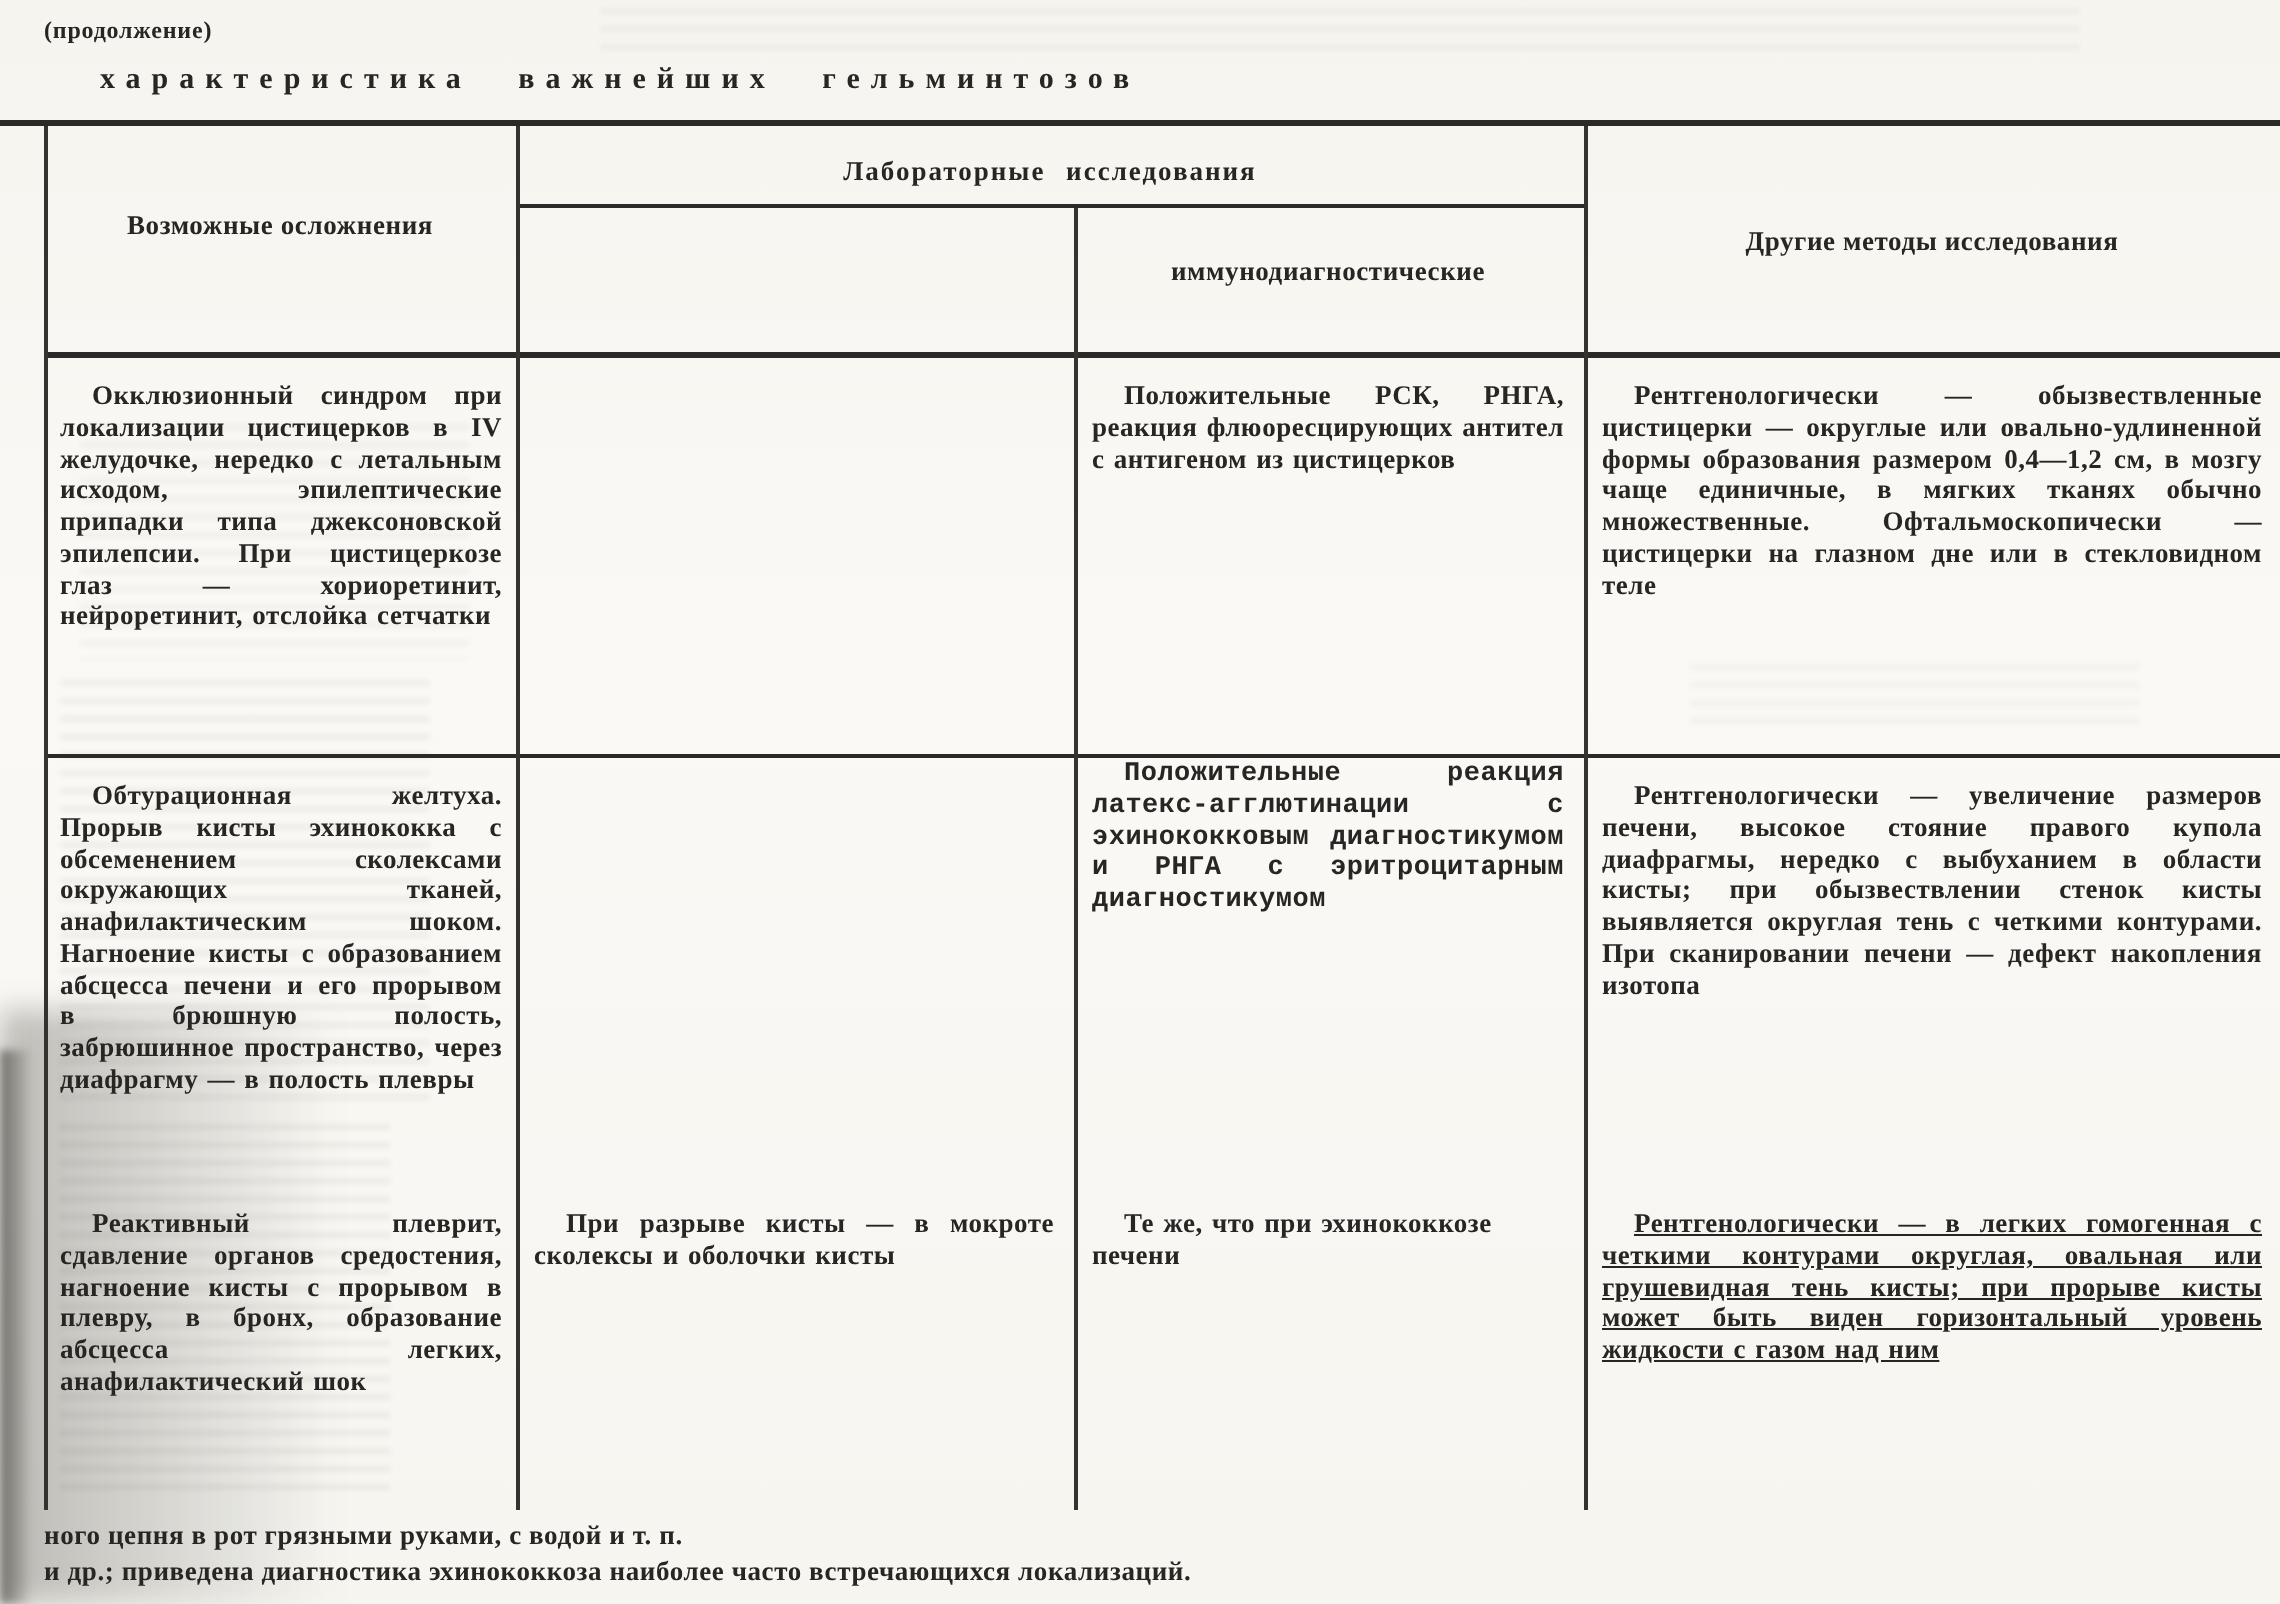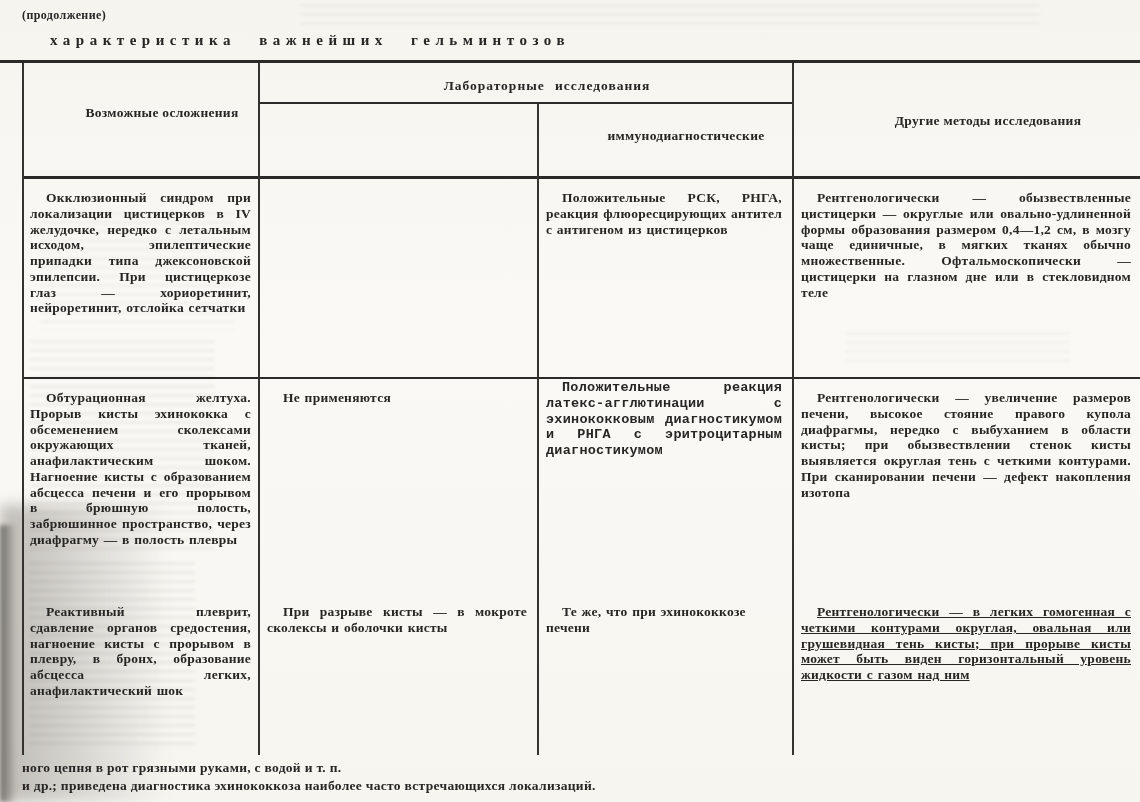--- a/index.html
+++ b/index.html
@@ -26,21 +26,21 @@
     background: linear-gradient(90deg, rgba(25,22,18,.55), rgba(25,22,18,0));
     filter: blur(2px); pointer-events:none;
   }
   
   .hline { position:absolute; background:#2b2a28; }
   .vline { position:absolute; width:2px; background:#343330; }
   
   .t { position:absolute; font-weight:bold; color:#272624; }
   .continuation { left:22px; top:8px;  font-size:12px; letter-spacing:.4px; }
   .page-title  { left:22px; top:32px; font-size:15px; letter-spacing:5.5px; word-spacing:14px;margin-left:28px; }
-  .hcell { text-align:center; font-size:13.5px; line-height:1.25; letter-spacing:.3px;padding-left:22px; }
+  .hcell { text-align:center; font-size:13.5px; line-height:1.25; letter-spacing:.3px; }
   .cell  {
     font-size:13.5px; line-height:1.17; text-align:justify;
     text-indent:16px; letter-spacing:.25px; word-spacing:1px;
   }
   .footer-line { font-size:13.5px; letter-spacing:.3px; }
 </style>
 </head>
 <body>
 
 <div class="page">
@@ -69,21 +69,20 @@
   <div class="t hcell" style="left:30px;  top:105px; width:220px;">Возможные осложнения</div>
   <div class="t hcell" style="left:258px; top:78px;  width:534px; letter-spacing:1px; word-spacing:6px;">Лабораторные исследования</div>
   <div class="t hcell" style="left:547px; top:128px; width:234px;">иммунодиагностические</div>
   <div class="t hcell" style="left:800px; top:113px; width:332px;">Другие методы исследования</div>
 
   <div class="t cell" style="left:30px;  top:190px; width:221px;">Окклюзионный синдром при локализации цистицерков в IV желудочке, нередко с летальным исходом, эпилептические припадки типа джексоновской эпилепсии. При цистицеркозе глаз — хориоретинит, нейроретинит, отслойка сетчатки</div>
   <div class="t cell" style="left:546px; top:190px; width:236px;">Положительные РСК, РНГА, реакция флюоресцирующих антител с антигеном из цистицерков</div>
   <div class="t cell" style="left:801px; top:190px; width:330px;">Рентгенологически — обызвествленные цистицерки — округлые или овально-удлиненной формы образования размером 0,4—1,2 см, в мозгу чаще единичные, в мягких тканях обычно множественные. Офтальмоскопически — цистицерки на глазном дне или в стекловидном теле</div>
 
   <div class="t cell" style="left:30px;  top:390px; width:221px;">Обтурационная желтуха. Прорыв кисты эхинококка с обсеменением сколексами окружающих тканей, анафилактическим шоком. Нагноение кисты с образованием абсцесса печени и его прорывом в брюшную полость, забрюшинное пространство, через диафрагму — в полость плевры</div>
-  <div class="t cell" style="left:267px; top:390px; width:260px; text-align:left;">Не применяются</div>
   <div class="t cell" style="left:546px; top:380px; width:236px;font-family:Liberation Mono, monospace;">Положительные реакция латекс-агглютинации с эхинококковым диагностикумом и РНГА с эритроцитарным диагностикумом</div>
   <div class="t cell" style="left:801px; top:390px; width:330px;">Рентгенологически — увеличение размеров печени, высокое стояние правого купола диафрагмы, нередко с выбуханием в области кисты; при обызвествлении стенок кисты выявляется округлая тень с четкими контурами. При сканировании печени — дефект накопления изотопа</div>
 
   <div class="t cell" style="left:30px;  top:604px; width:221px;">Реактивный плеврит, сдавление органов средостения, нагноение кисты с прорывом в плевру, в бронх, образование абсцесса легких, анафилактический шок</div>
   <div class="t cell" style="left:267px; top:604px; width:260px;">При разрыве кисты — в мокроте сколексы и оболочки кисты</div>
   <div class="t cell" style="left:546px; top:604px; width:236px; text-align:left;">Те же, что при эхинококкозе печени</div>
   <div class="t cell" style="left:801px; top:604px; width:330px;text-decoration:underline;">Рентгенологически — в легких гомогенная с четкими контурами округлая, овальная или грушевидная тень кисты; при прорыве кисты может быть виден горизонтальный уровень жидкости с газом над ним</div>
 
   <div class="t footer-line" style="left:22px; top:760px; width:800px;">ного цепня в рот грязными руками, с водой и т. п.</div>
   <div class="t footer-line" style="left:22px; top:778px; width:900px;">и др.; приведена диагностика эхинококкоза наиболее часто встречающихся локализаций.</div>

